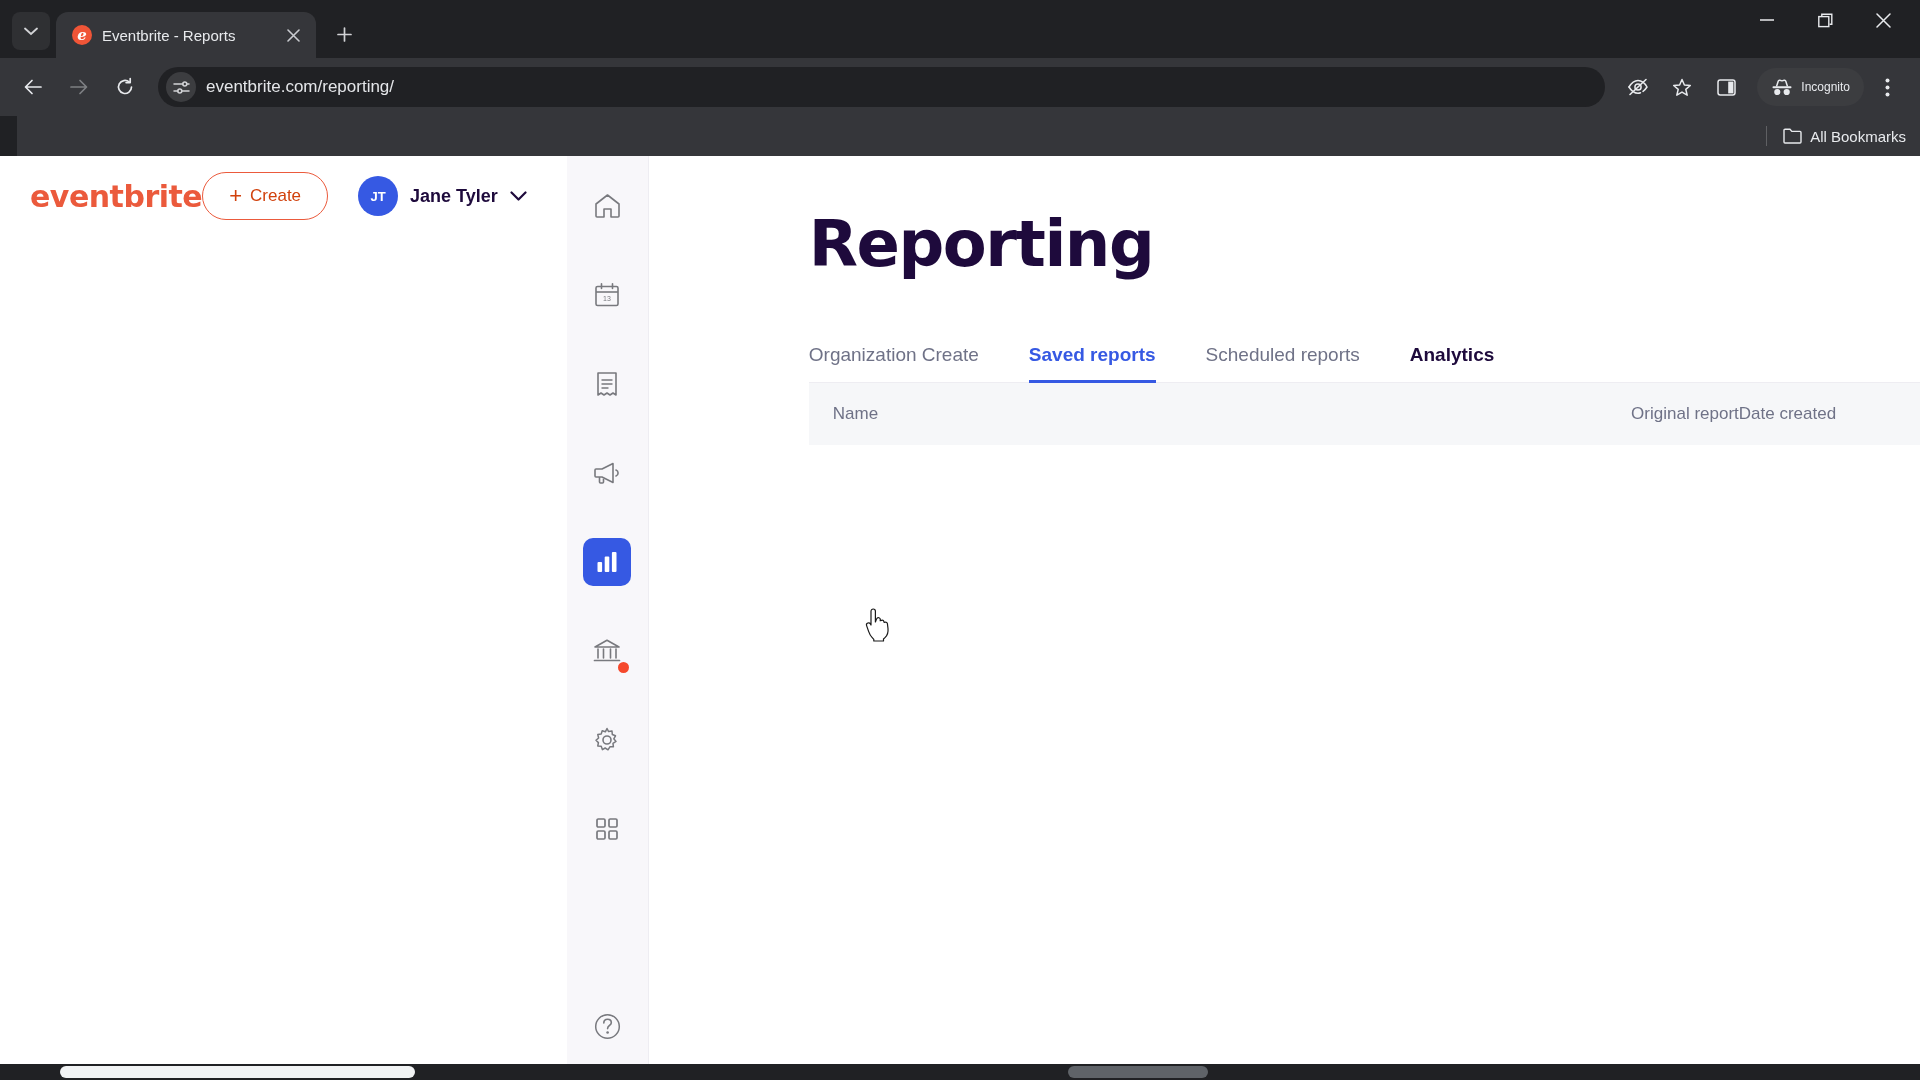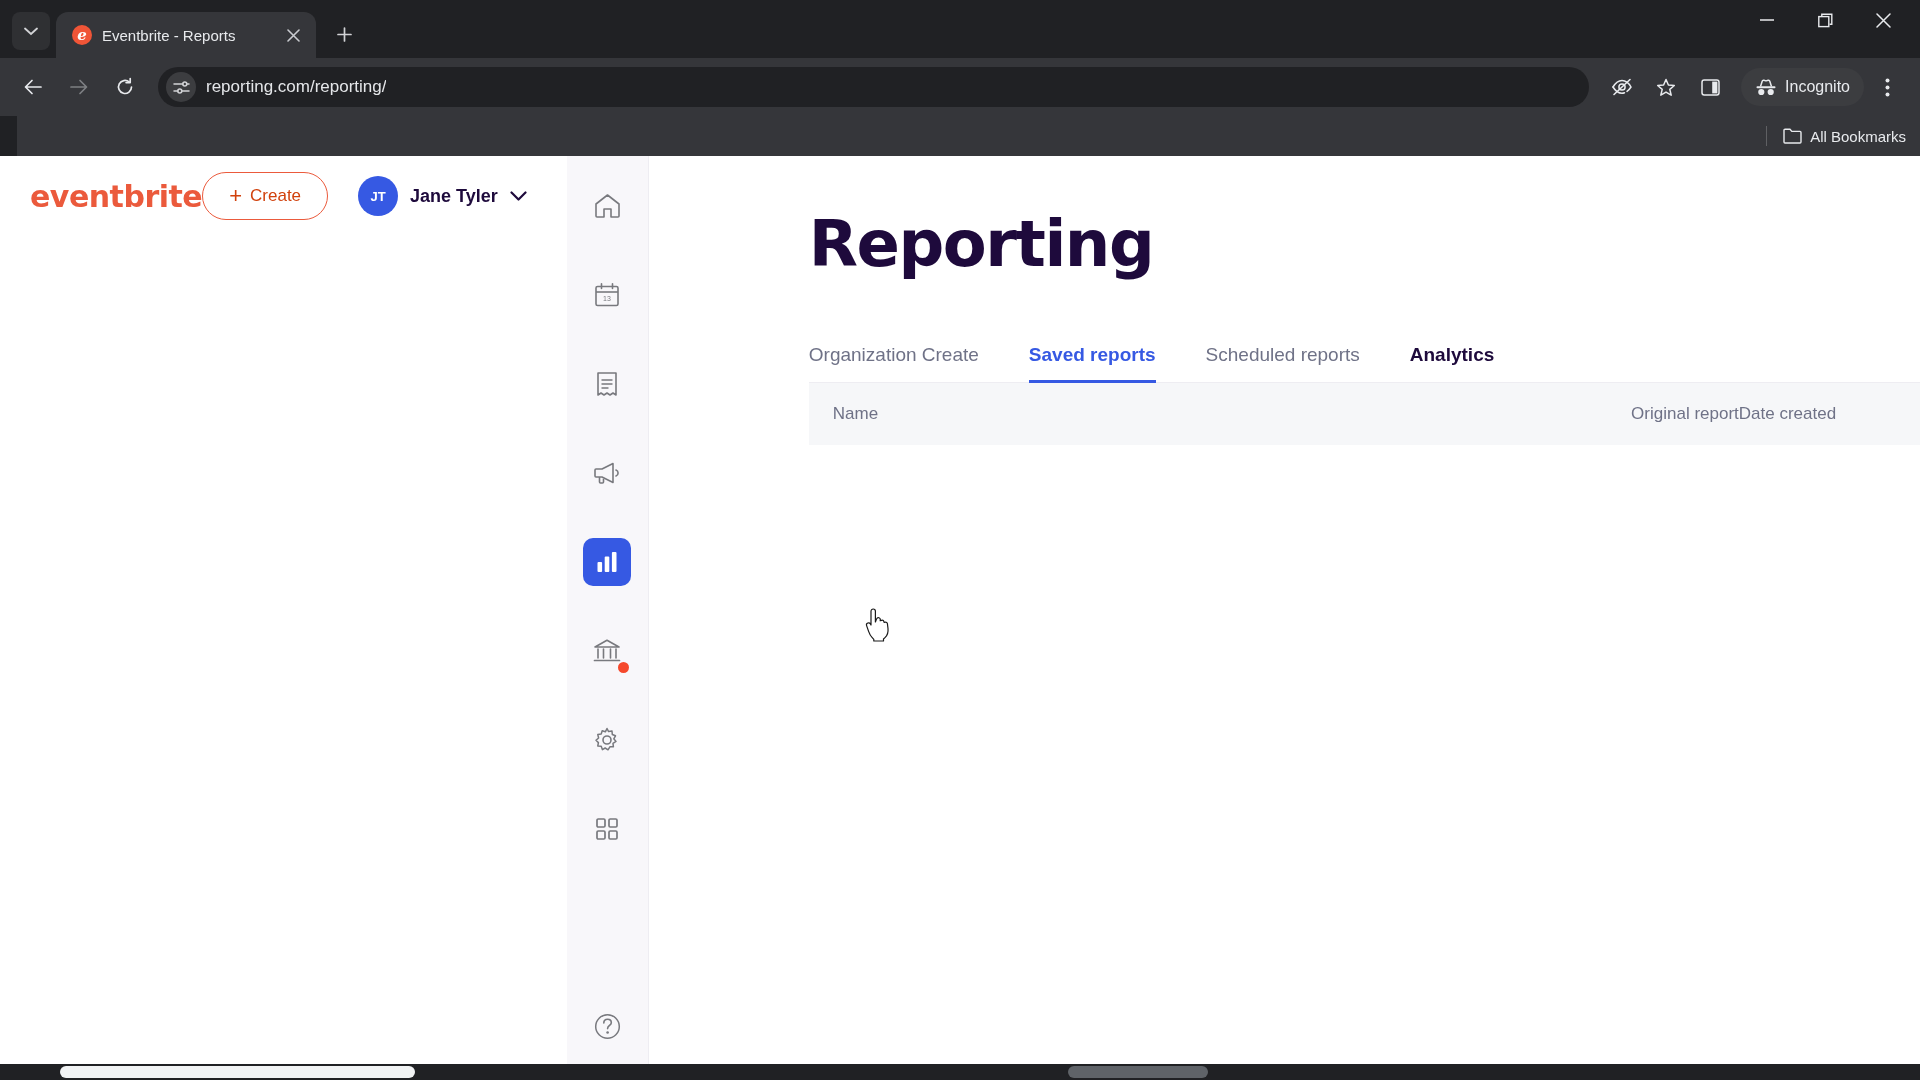--- a/index.html
+++ b/index.html
@@ -53,21 +53,21 @@
     display: flex; align-items: center; padding: 0 14px 0 8px; margin: 0 8px;
     gap: 10px; min-width: 0;
   }
   .site-chip { width: 30px; height: 30px; border-radius: 50%; background: #3c3d40; display: flex; align-items: center; justify-content: center; flex: 0 0 auto;}
   .url { color: #e4e6e9; font-size: 17px; white-space: nowrap; overflow: hidden; text-overflow: ellipsis; }
   .tb-right { display: flex; align-items: center; gap: 2px; flex: 0 0 auto; }
   .incognito-pill {
     height: 38px; border-radius: 19px; background: #3c3d40; display: flex;
     align-items: center; gap: 8px; padding: 0 14px; margin-left: 8px;
   }
-  .incognito-pill span { color: #e8eaed; font-size: 16px; }
+  .incognito-pill span { color: #e8eaed; font-size: 12px; }
 
   .bookmarkbar {
     height: 40px; background: #35363a; display: flex; align-items: center;
     justify-content: flex-end; padding: 0 14px; gap: 8px; margin-left: 17px;
   }
   .bm-sep { width: 1px; height: 20px; background: #5f6063; margin-right: 8px; }
   .bm-all { display: flex; align-items: center; gap: 8px; color: #e8eaed; font-size: 15px; }
 
   
   .viewport { flex: 1 1 auto; background: #fff; position: relative; overflow: hidden; display: flex; }
@@ -225,21 +225,21 @@
     </div>
 
     <div class="omnibox">
       <div class="site-chip">
         <svg width="17" height="15" viewBox="0 0 17 15">
           <path d="M1 4 H10 M13.5 4 H16 M1 11 H5 M8.5 11 H16" stroke="#d2d3d6" stroke-width="1.5" stroke-linecap="round"></path>
           <circle cx="11.8" cy="4" r="2" stroke="#d2d3d6" stroke-width="1.5" fill="none"></circle>
           <circle cx="6.8" cy="11" r="2" stroke="#d2d3d6" stroke-width="1.5" fill="none"></circle>
         </svg>
       </div>
-      <div class="url" title="eventbrite.com/reporting/">reporting.com/reporting/</div>
+      <div class="url" title="eventbrite.com/reporting/">eventbrite.com/reporting/</div>
     </div>
 
     <div class="tb-right">
       <div class="navbtn">
         <svg width="22" height="18" viewBox="0 0 22 18">
           <path d="M2 9 C5 4 8.5 2.5 11 2.5 C14 2.5 17.5 4.5 20 9 C18.8 10.9 17.4 12.4 16 13.4" stroke="#e8eaed" stroke-width="1.5" fill="none" stroke-linecap="round"></path>
           <path d="M13.5 14.8 C12.7 15.1 11.9 15.3 11 15.3 C8.2 15.3 4.8 13.6 2 9" stroke="#e8eaed" stroke-width="1.5" fill="none" stroke-linecap="round"></path>
           <circle cx="11" cy="9" r="3.1" stroke="#e8eaed" stroke-width="1.5" fill="none"></circle>
           <path d="M3 16.5 L19 1.5" stroke="#e8eaed" stroke-width="1.6" stroke-linecap="round"></path>
         </svg>

